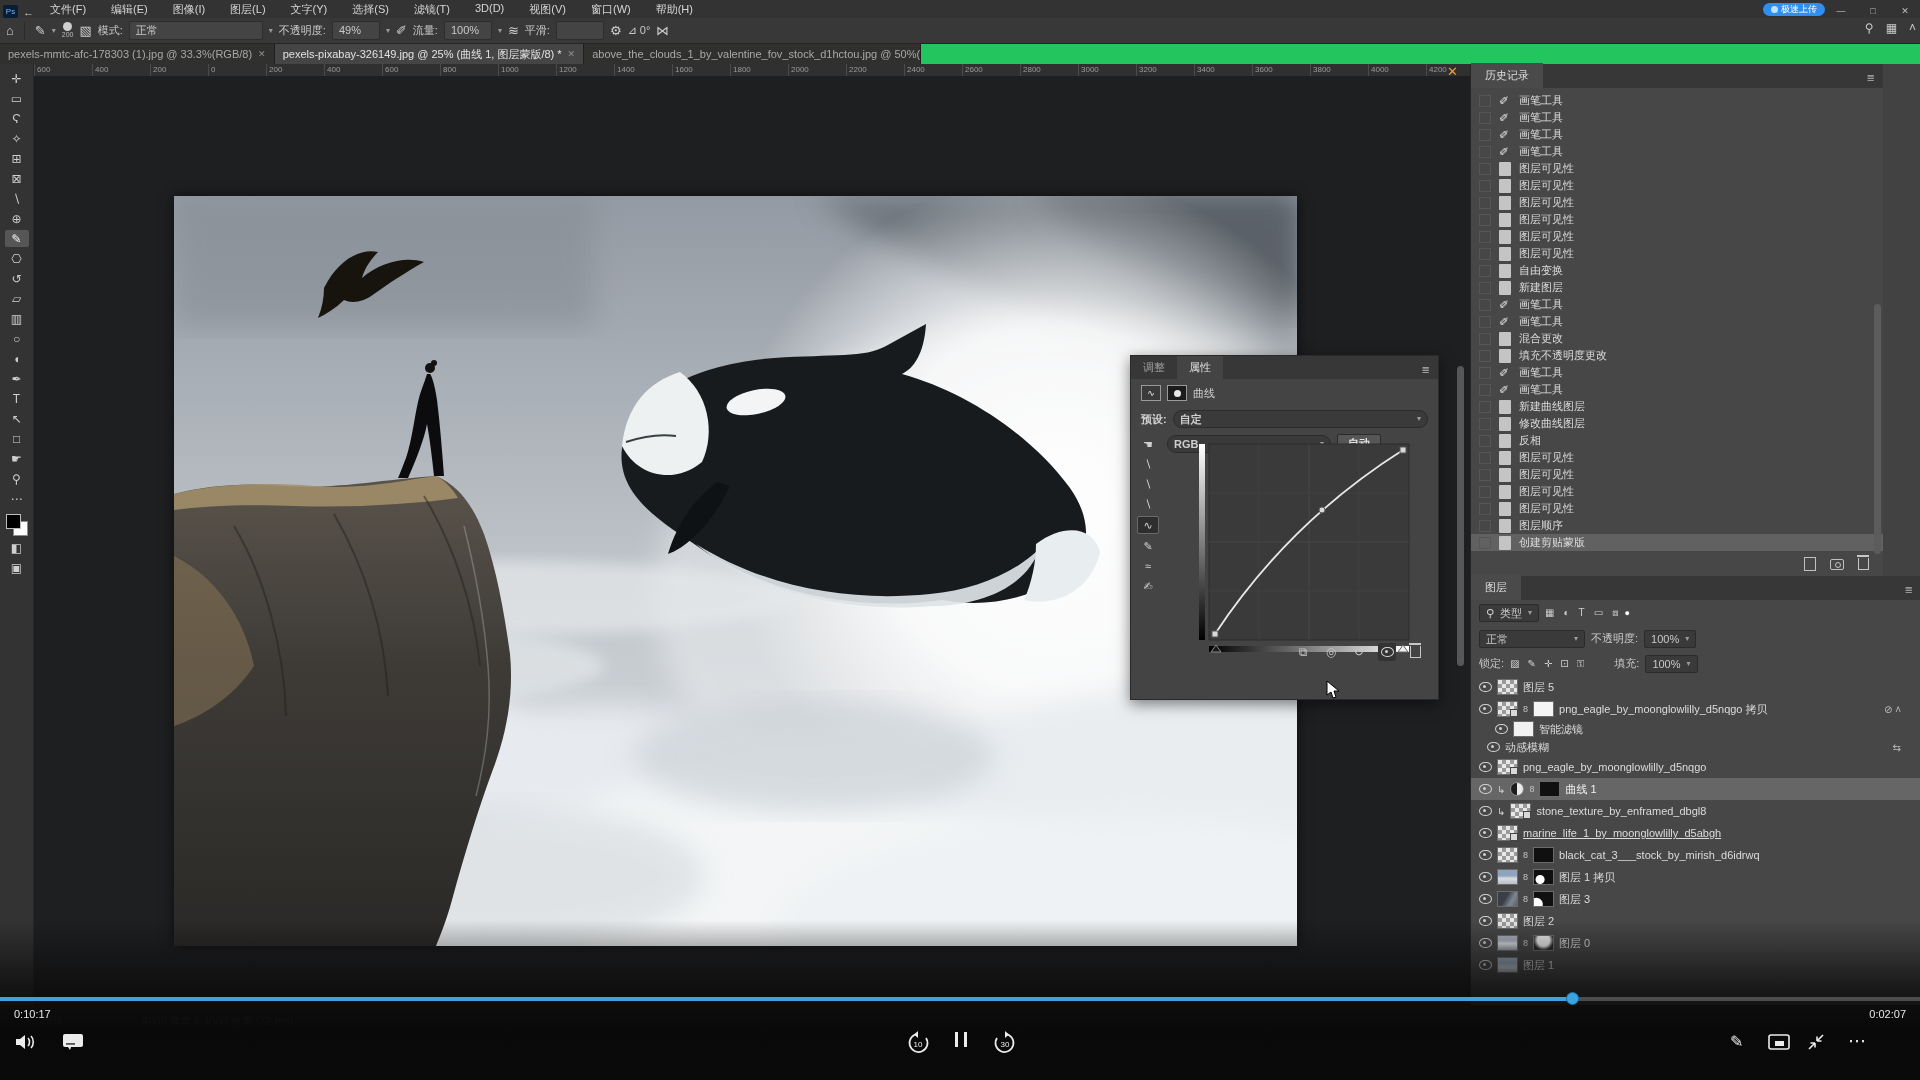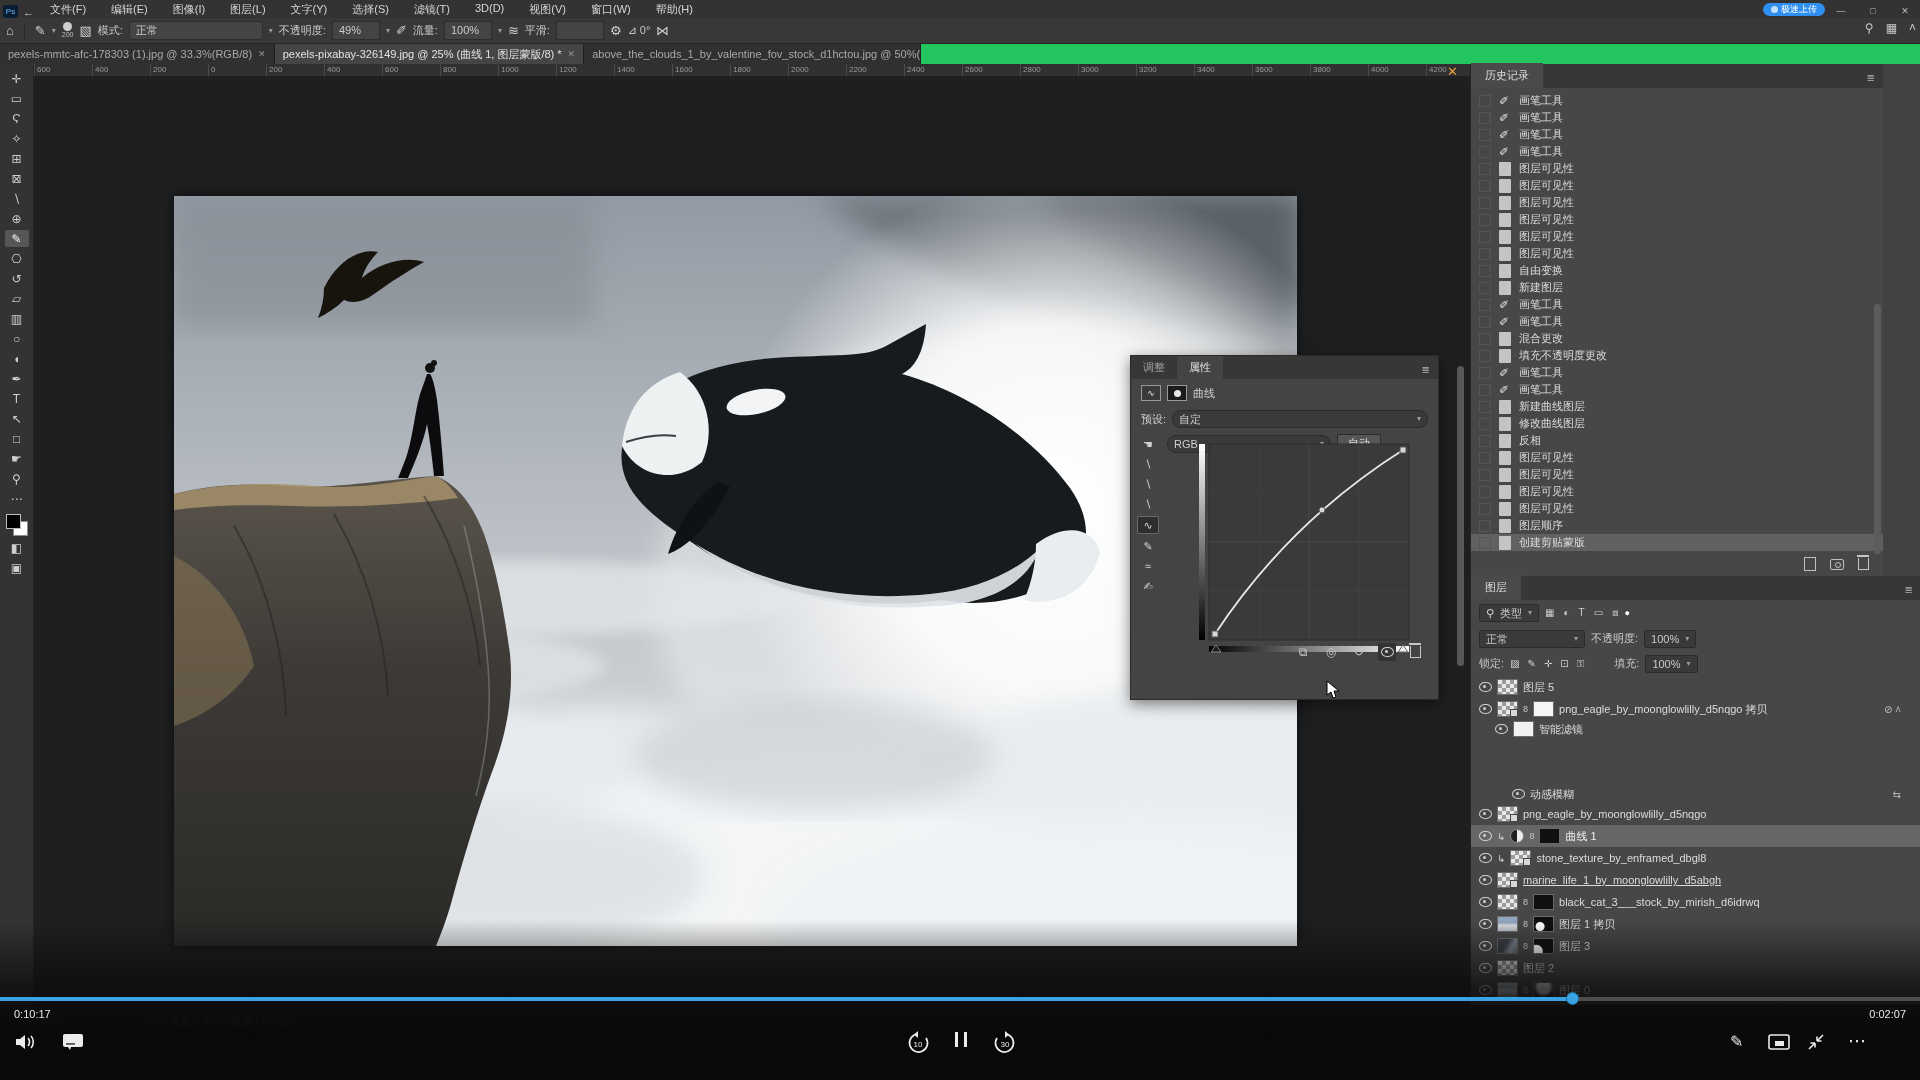--- a/index.html
+++ b/index.html
@@ -51,21 +51,21 @@
   
   #props{left:1130px;top:355px;width:307px;height:343px;background:#444444;border:1px solid #2a2a2a;box-shadow:0 4px 14px rgba(0,0,0,.5);font-size:11px;}
   #props-tabstrip{height:23px;background:#373737;display:flex;align-items:flex-end;}
   .props-tab{padding:4px 12px;color:#9f9f9f;}
   .props-tab.active{background:#444444;color:#e0e0e0;}
   #props-menu{margin-left:auto;padding:4px 8px;color:#bbb;font-size:10px;}
   #props-titlerow{display:flex;align-items:center;gap:6px;padding:6px 10px;}
   .chip{width:18px;height:14px;border:1px solid #999;background:#3a3a3a;display:flex;align-items:center;justify-content:center;font-size:9px;color:#eee;}
   .chip.mask{background:#1c1c1c;}
   .chip.mask::after{content:"";width:7px;height:7px;border-radius:50%;background:#e8e8e8;}
-  #props-presetrow,#props-channelrow{display:flex;align-items:center;gap:6px;padding:3px 10px 3px 10px;}
+  #props-presetrow,#props-channelrow{display:flex;align-items:center;gap:6px;padding:3px 10px 3px 10px;font-weight:bold;}
   .p-select{flex:1;background:#3a3a3a;border:1px solid #2b2b2b;border-radius:9px;height:16px;line-height:16px;padding:0 6px;display:flex;}
   .p-select .chev{margin-left:auto;}
   #auto-btn{background:#565656;border:1px solid #2b2b2b;border-radius:2px;padding:1px 10px;color:#e3e3e3;}
   #props-body{position:absolute;left:0;top:88px;right:0;bottom:32px;}
   #props-strip{position:absolute;left:4px;top:-8px;width:26px;display:flex;flex-direction:column;gap:4px;align-items:center;}
   .strip-icon{width:20px;height:16px;display:flex;align-items:center;justify-content:center;font-size:11px;color:#cfcfcf;border-radius:2px;}
   .strip-icon.selected{background:#2e2e2e;border:1px solid #6a6a6a;}
   #curve-wrap{position:absolute;left:64px;top:-4px;}
   #props-buttons{position:absolute;left:0;bottom:0;right:0;height:30px;display:flex;align-items:center;justify-content:flex-end;gap:10px;padding-right:14px;}
   .pbtn{width:18px;height:18px;display:flex;align-items:center;justify-content:center;font-size:12px;color:#c7c7c7;border-radius:2px;}
@@ -642,21 +642,21 @@
             <span class="link8">8</span>
             <span class="lmask m-white"></span>
             <span class="lname">png_eagle_by_moonglowlilly_d5nqgo 拷贝</span>
             <span class="lright">⊘ ˄</span>
           </div>
           <div class="lrow small" style="padding-left: 24px;">
             <span class="eye"></span>
             <span class="lthumb t-white"></span>
             <span class="lname">智能滤镜</span>
           </div>
-          <div class="lrow small" style="padding-left: 41px; margin-top: 47px;">
+          <div class="lrow small" style="padding-left: 16px;">
             <span class="eye"></span>
             <span class="lname">动感模糊</span>
             <span class="lright">⇆</span>
           </div>
           <div class="lrow" style="padding-left: 8px;">
             <span class="eye"></span>
             <span class="lthumb t-checker">
               <span class="so-badge"></span>
             </span>
             <span class="lname">png_eagle_by_moonglowlilly_d5nqgo</span>

